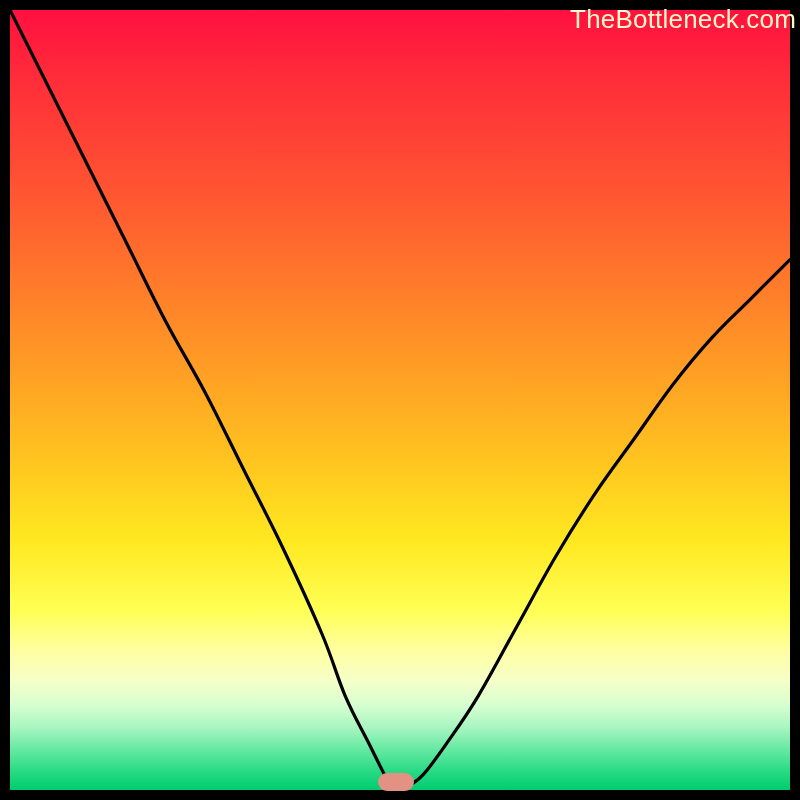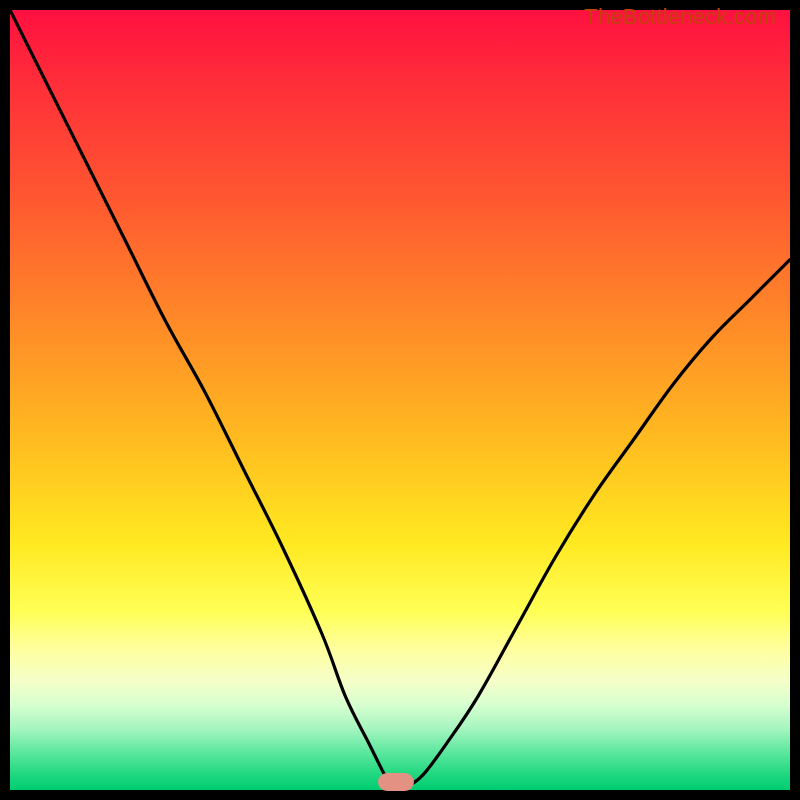--- a/index.html
+++ b/index.html
@@ -37,23 +37,23 @@
       #d8ffd0 89%,
       #a8f5c0 92%,
       #60e8a0 95%,
       #20d880 98%,
       #00cc70 100%
     );
   }
   .watermark {
     position: absolute;
     top: 4px;
-    right: 24px;
-    color: #c2410c;
-    font-size: 22px;
+    right: 4px;
+    color: #fef9c3;
+    font-size: 26px;
     font-weight: 500;
     letter-spacing: 0.2px;
     user-select: none;
   }
   svg.curve {
     position: absolute;
     left: 10px;
     top: 10px;
     width: 780px;
     height: 780px;

